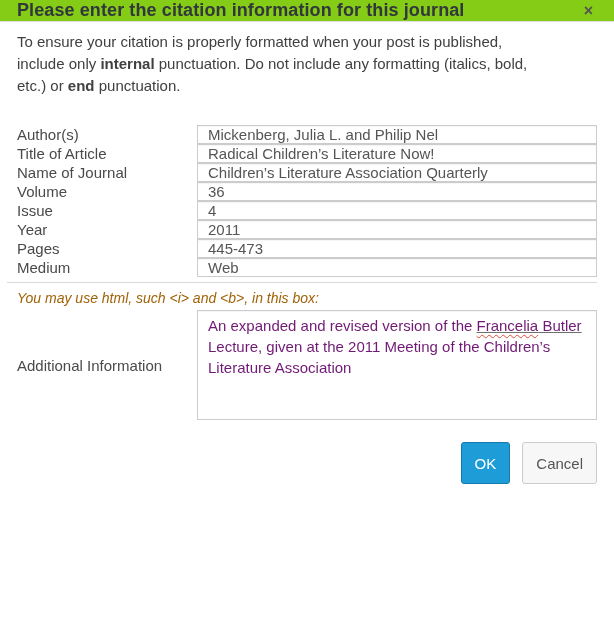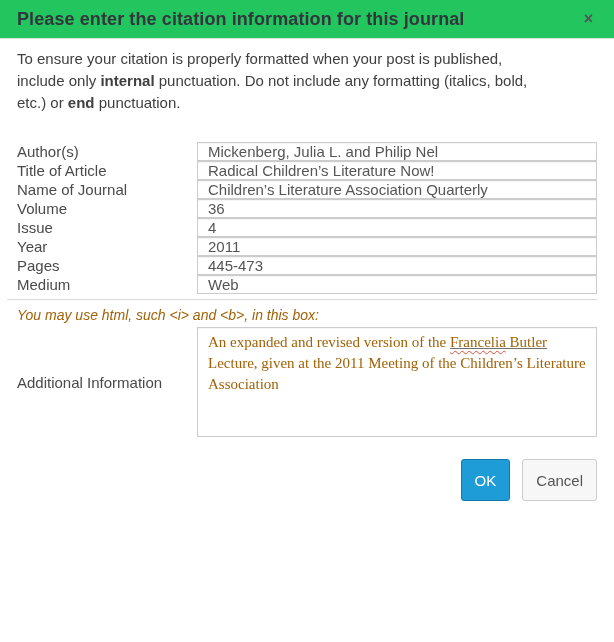--- a/index.html
+++ b/index.html
@@ -9,22 +9,22 @@
     background: #fff;
     color: #444;
     overflow: hidden;
   }
   .dialog {
     width: 614px; height: 642px;
     background: #fff;
     position: relative;
   }
   .dialog-header {
-    height: 39px;
-    background: #22c55e;
+    height: 22px;
+    background: #84cc16;
     border-bottom: 1px solid #e0e0e0;
     display: flex;
     align-items: center;
     padding: 0 17px;
   }
   .dialog-title {
     font-size: 18px;
     font-weight: bold;
     color: #32373c;
     letter-spacing: 0.1px;
@@ -82,25 +82,24 @@
   }
   .textarea-row { align-items: center; margin-bottom: 0; }
   .fake-textarea {
     width: 400px;
     height: 110px;
     border: 1px solid #ccc;
     background: #fff;
     padding: 4px 10px;
     font-size: 15px;
     line-height: 21px;
-    color: #a16207;
+    color: #701a75;
     overflow: hidden;
     cursor: text;
     box-shadow: inset 0 1px 1px rgba(0,0,0,0.04);
-    font-family: Liberation Serif, serif;
   }
   .u-line {
     text-decoration: underline;
     text-decoration-color: #6e6e6e;
     text-decoration-thickness: 1px;
   }
   .squiggle {
     text-decoration-line: underline;
     text-decoration-style: wavy;
     text-decoration-color: #e04b3a;

